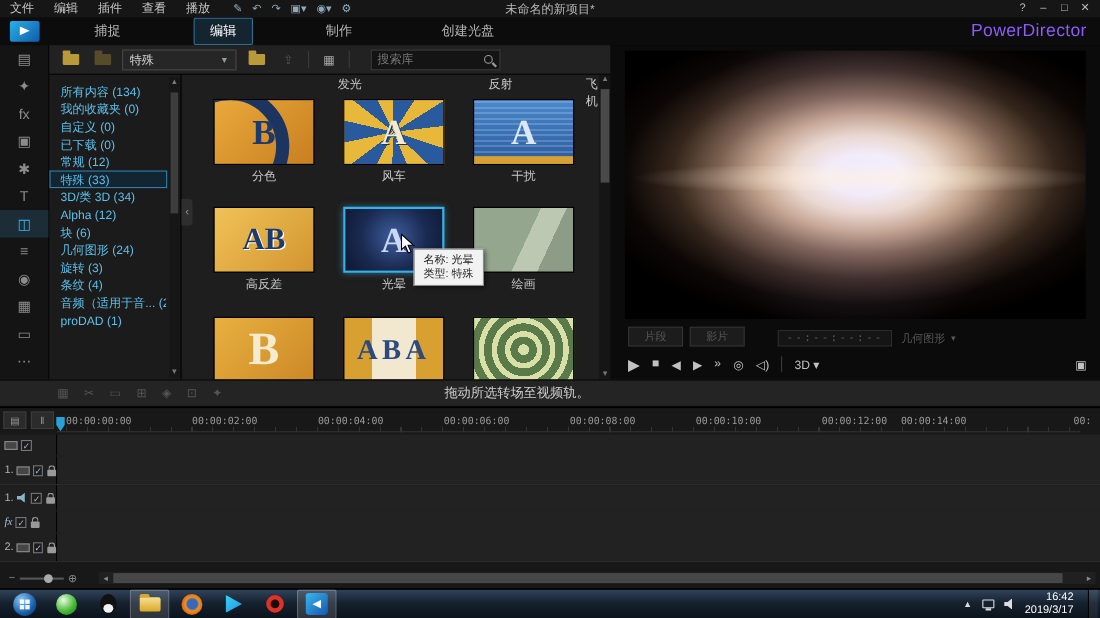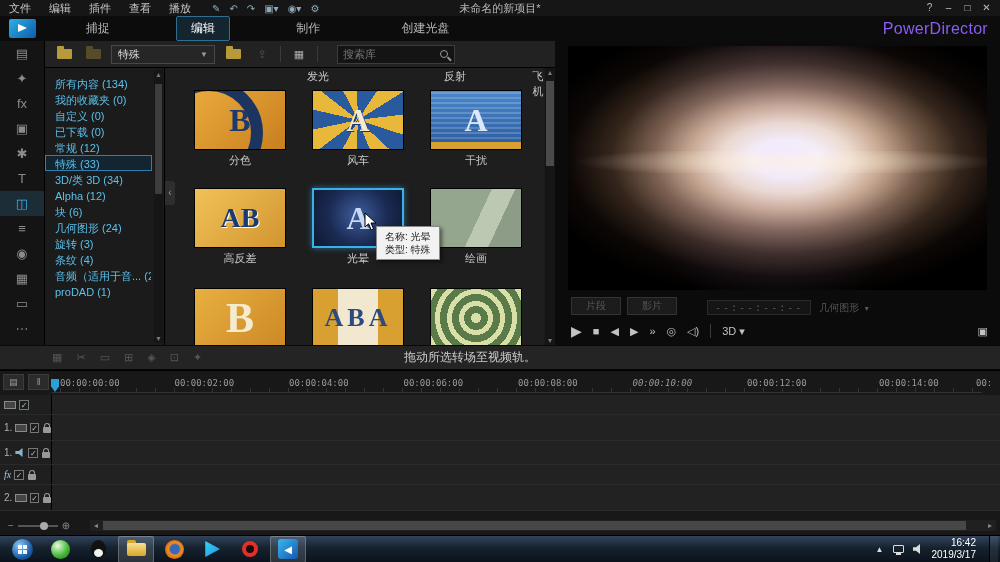--- a/index.html
+++ b/index.html
@@ -388,23 +388,23 @@
       <div class="tl-btn">▤</div>
       <div class="tl-btn">‖</div>
     </div>
   <div class="ruler">
       <div id="ruler-ticks">
         <span class="tick" style="left: 8px;">00:00:00:00</span>
         <span class="tick" style="left: 122.5px;">00:00:02:00</span>
         <span class="tick" style="left: 237px;">00:00:04:00</span>
         <span class="tick" style="left: 351.5px;">00:00:06:00</span>
         <span class="tick" style="left: 466px;">00:00:08:00</span>
-        <span class="tick" style="left: 580.5px; font-style: italic;">00:00:10:00</span>
+        <span class="tick" style="left: 580.5px;">00:00:10:00</span>
         <span class="tick" style="left: 695px;">00:00:12:00</span>
-        <span class="tick" style="left: 827px;">00:00:14:00</span>
+        <span class="tick" style="left: 767px;">00:00:14:00</span>
         <span class="tick" style="left: 924px;">00:</span>
       </div>
     </div>
   <div class="playhead"></div>
   <div id="tracks" class="tracks">
       <div class="track-row" style="height: 20px;">
         <div class="track-head">
           <div class="vicon"></div>
           <div class="chk">✓</div>
         </div>

